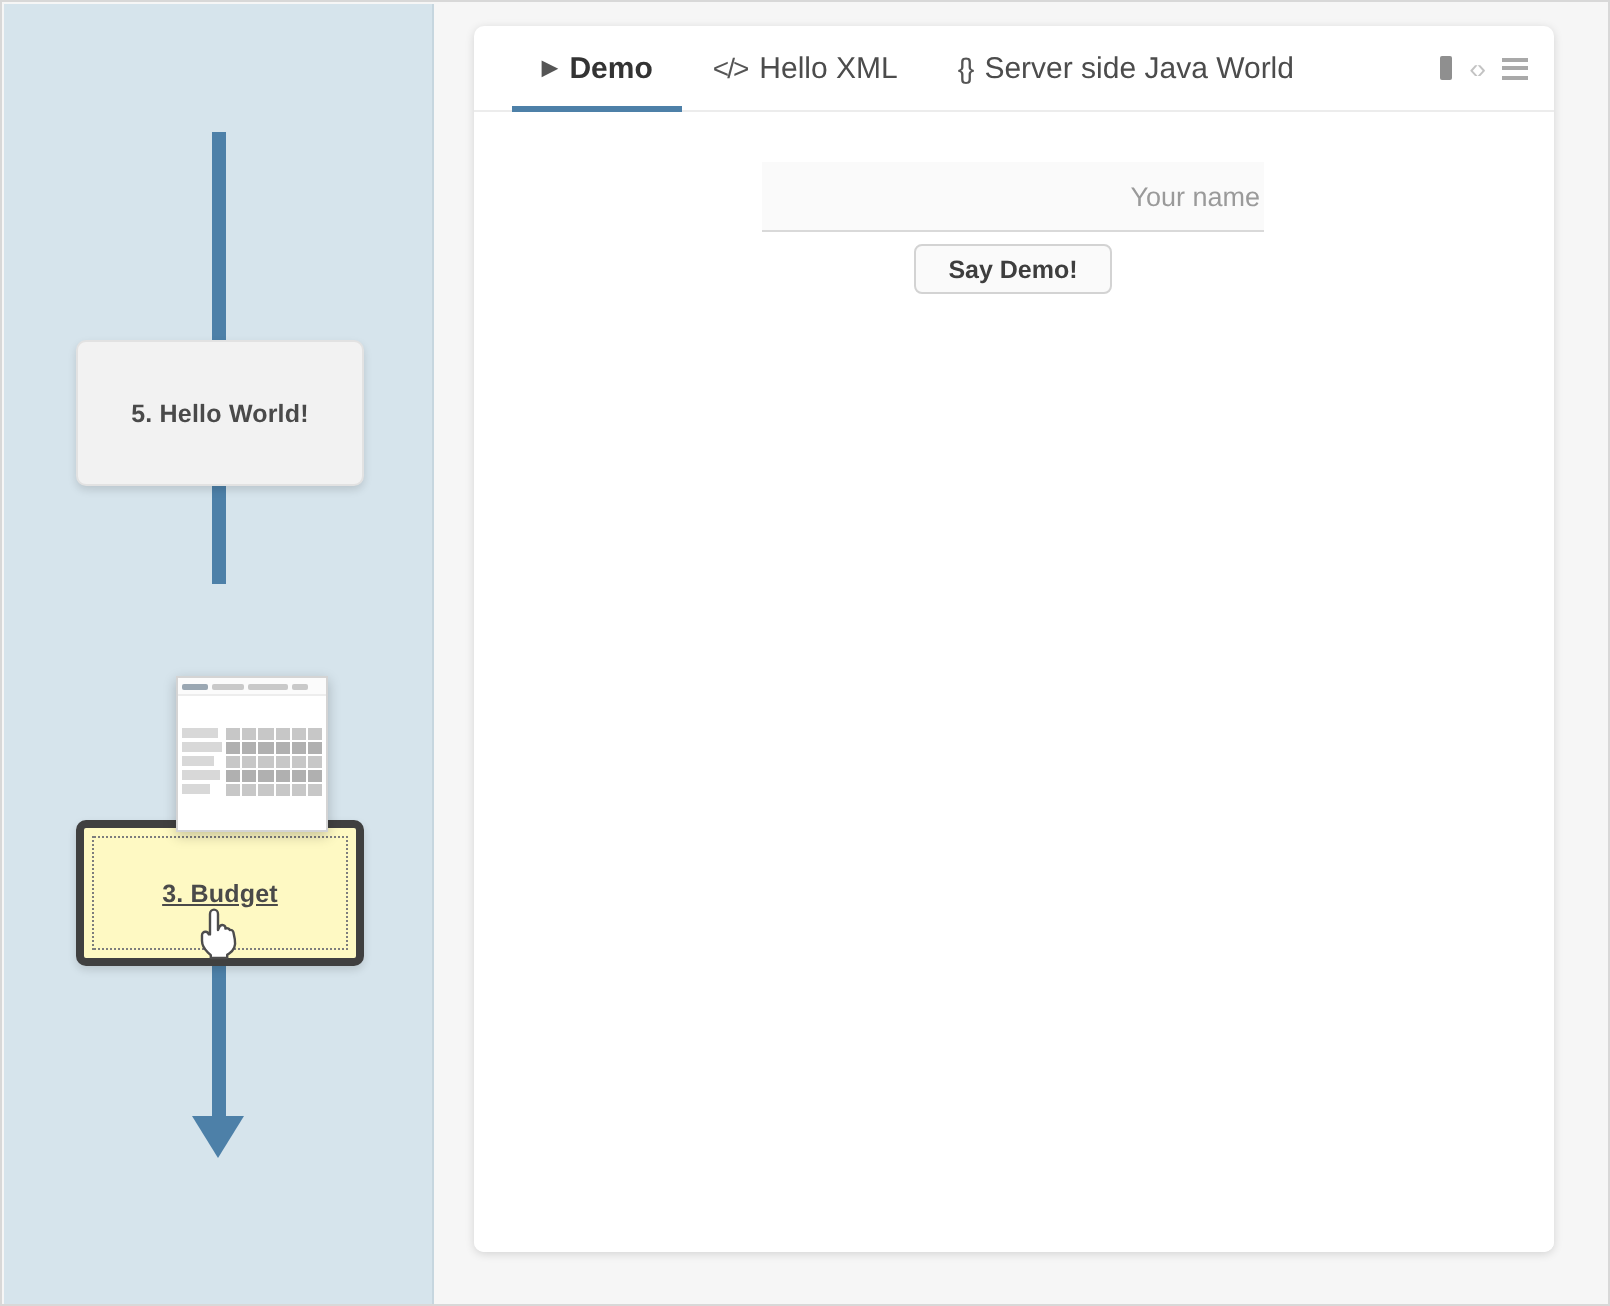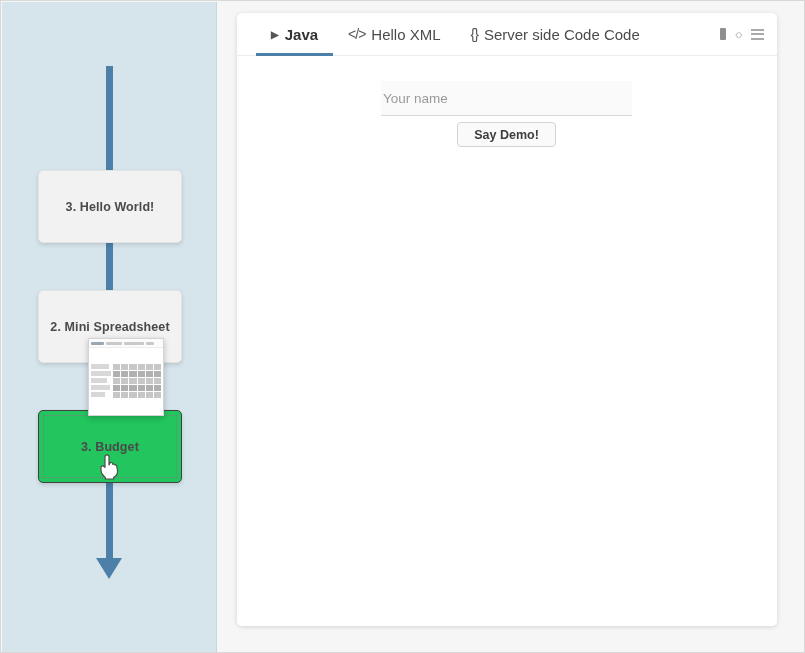--- a/index.html
+++ b/index.html
@@ -55,23 +55,24 @@
     color: #4a4a4a;
     letter-spacing: .1px;
     text-align: center;
   }
   .card.normal {
     background: #f2f2f2;
     border: 1px solid #e2e2e2;
     box-shadow: 0 2px 4px rgba(0,0,0,.13);
   }
   .card.dropzone {
-    background: #22c55e;
-    border: 1px solid #404040;
+    background: #fef9c3;
+    border: 4px solid #404040;
     box-shadow: 0 2px 4px rgba(0,0,0,.13);
+    text-decoration: underline;
   }
   .card.dropzone .inner-dash {
     position: absolute;
     left: 4px; top: 4px; right: 4px; bottom: 4px;
     border: 1px dotted #7d7d7d;
     pointer-events: none;
   }
   .card .label { position: relative; z-index: 2; }
 
   
@@ -191,21 +192,21 @@
   }
   #name-input {
     width: 251px;
     height: 35px;
     background: #fafafa;
     border: none;
     border-bottom: 1px solid #d9d9d9;
     font-family: "Liberation Sans", sans-serif;
     font-size: 13.5px;
     color: #0f766e;
-    text-align: left;
+    text-align: right;
     outline: none;
   }
   #name-input::placeholder { color: #9a9a9a; }
   #hello-btn {
     margin-top: 6px;
     padding: 5px 14px;
     min-width: 99px;
     height: 25px;
     background: #fafafa;
     border: 1px solid #d3d3d3;
@@ -224,26 +225,23 @@
 
   <div id="sidebar">
 
     <div class="flow-line" style="top:64px;height:106px;"></div>
     <div class="flow-line" style="top:238px;height:52px;"></div>
     <div class="flow-line" style="top:358px;height:52px;"></div>
     <div class="flow-line" style="top:478px;height:78px;"></div>
     <div class="flow-arrowhead" style="top:556px;"></div>
 
     <div class="card normal" style="top:168px;height:73px;">
-      <span class="label">3. Hello World!</span>
-    </div>
-
-    <div class="card normal" style="top:288px;height:73px;">
-      <span class="label">2. Mini Spreadsheet</span>
-    </div>
+      <span class="label">5. Hello World!</span>
+    </div>
+
 
     <div class="card dropzone" style="top:408px;height:73px;">
       <span class="inner-dash"></span>
       <span class="label">3. Budget</span>
     </div>
 
     <div id="drag-thumb">
       <div class="ss-toolbar">
         <span class="ss-tb-chip dark" style="width:13px"></span>
         <span class="ss-tb-chip" style="width:16px"></span>
@@ -321,32 +319,32 @@
                C5.6 12 6.2 12.5 6.4 13.2 L7 13.2 Z" fill="#ffffff" stroke="#4d4d4d" stroke-width="1.2" stroke-linejoin="round"></path>
     </svg>
   </div>
 
   <div id="panel">
 
     <div id="tabbar">
 
       <div class="tab active">
         <span class="tab-ico play">▶</span>
-        <span>Java</span>
+        <span>Demo</span>
         <span class="tab-underline"></span>
       </div>
 
       <div class="tab">
         <span class="tab-ico code">&lt;/&gt;</span>
         <span>Hello XML</span>
       </div>
 
       <div class="tab">
         <span class="tab-ico code">{}</span>
-        <span>Server side Code Code</span>
+        <span>Server side Java World</span>
       </div>
 
       <div id="tabtools">
         <span class="tool-ico book"></span>
         <span class="tool-ico chev">‹›</span>
         <span class="tool-ico burger"></span>
       </div>
     </div>
 
     <div id="panelbody">

